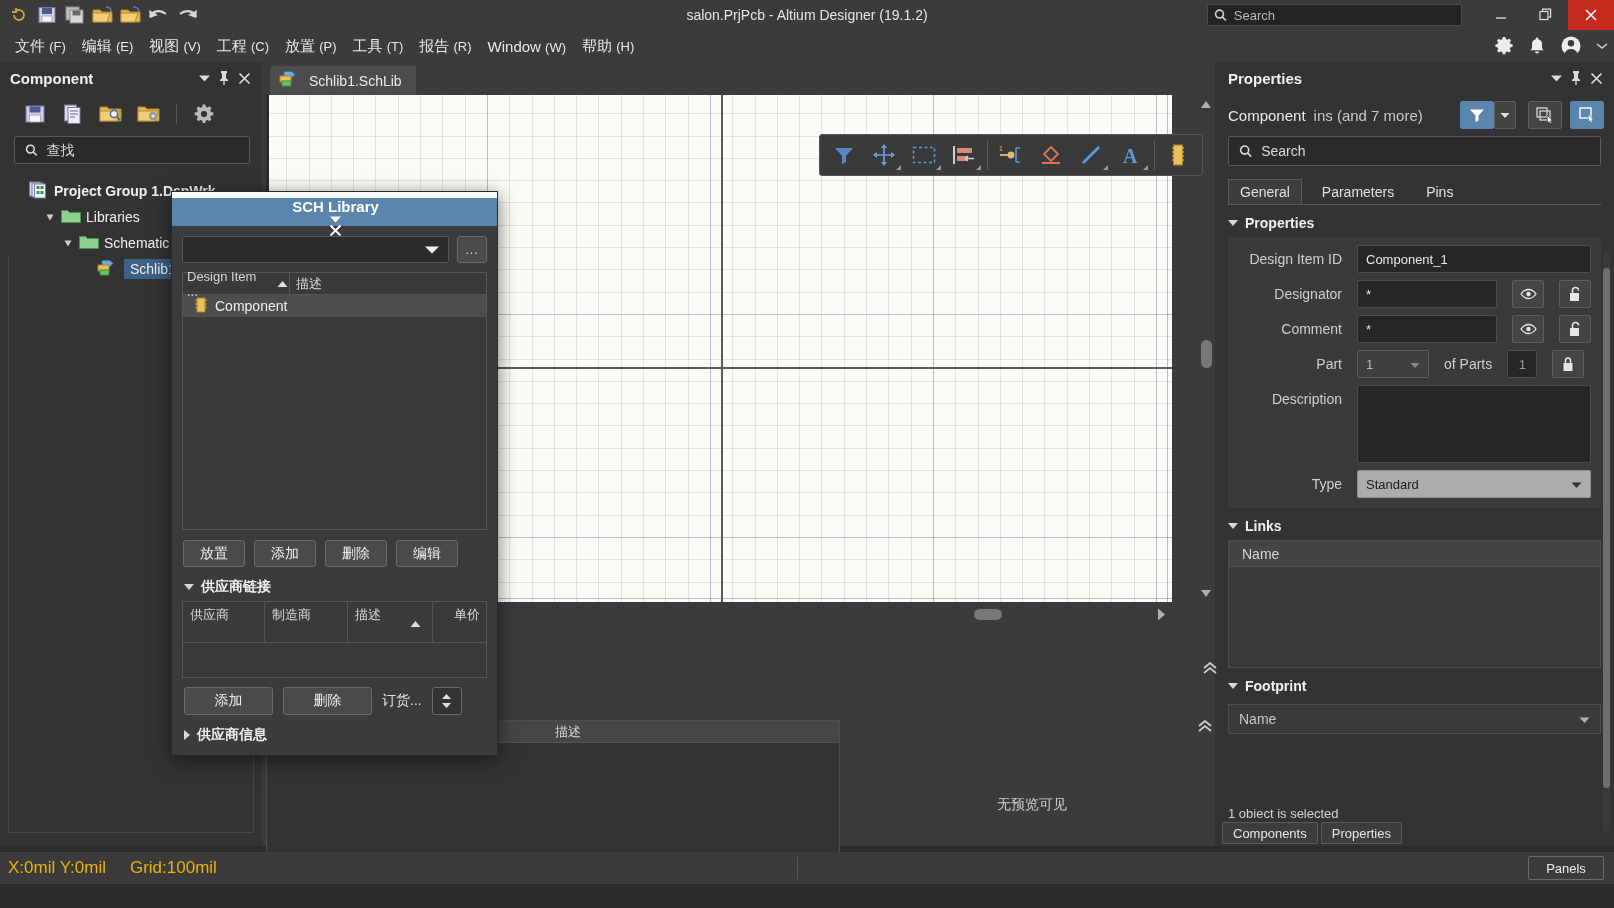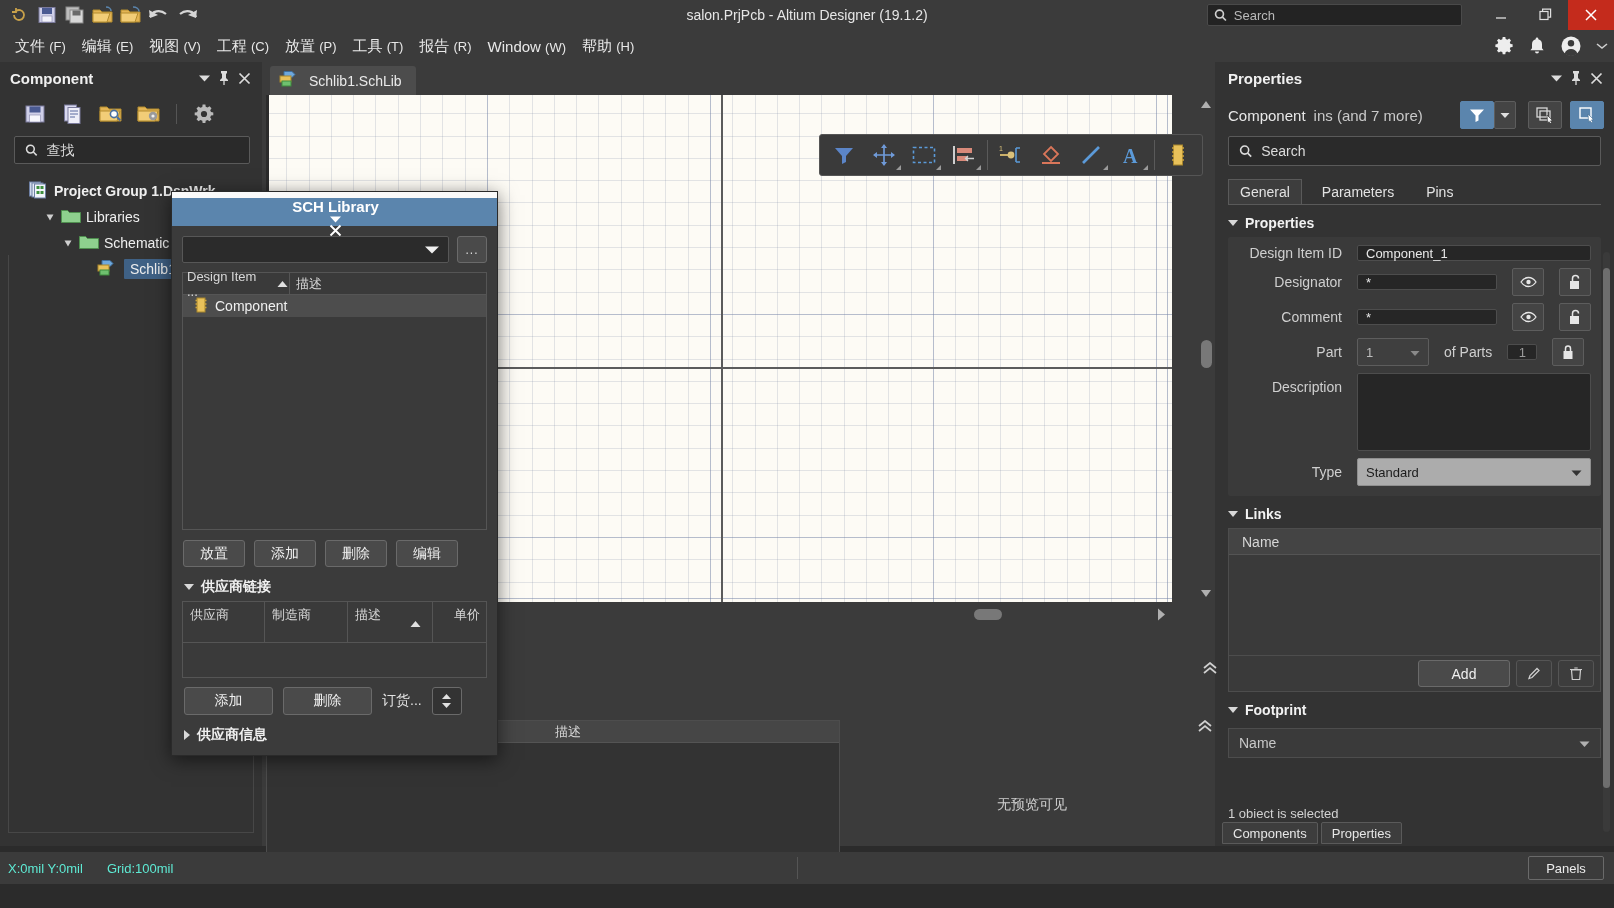--- a/index.html
+++ b/index.html
@@ -109,21 +109,21 @@
   .props-search input::placeholder{color:#dcdcdc;}
   .tabs{margin:13px 13px 0 13px;height:26px;display:flex;align-items:flex-end;border-bottom:1px solid #5a5a5a;gap:8px;}
   .tab{height:25px;padding:0 11px;display:flex;align-items:center;font-size:14px;color:#e2e2e2;cursor:pointer;border:1px solid transparent;border-bottom:none;}
   .tab.active{background:#3d3d3d;border-color:#5a5a5a;}
   .sec-head{display:flex;align-items:center;gap:7px;padding:10px 0 6px 13px;font-size:14px;font-weight:bold;color:#f2f2f2;cursor:pointer;}
   .tri-d{width:0;height:0;border-left:5px solid transparent;border-right:5px solid transparent;border-top:6px solid #d8d8d8;}
   .tri-r{width:0;height:0;border-top:5px solid transparent;border-bottom:5px solid transparent;border-left:6px solid #d8d8d8;}
   .pbox{margin:0 13px;background:#3a3a3a;border-radius:2px;padding:8px 10px 10px 6px;}
   .prow{display:flex;align-items:center;margin-bottom:7px;gap:15px;}
   .plabel{width:108px;text-align:right;font-size:14px;color:#cfcfcf;}
-  .pin{flex:1;height:16px;background:#262626;border:1px solid #4d4d4d;border-radius:2px;color:#e8e8e8;font-size:13px;padding:0 8px;display:flex;align-items:center;font-family:"Liberation Sans",sans-serif;outline:none;}
+  .pin{flex:1;height:28px;background:#262626;border:1px solid #4d4d4d;border-radius:2px;color:#e8e8e8;font-size:13px;padding:0 8px;display:flex;align-items:center;font-family:"Liberation Sans",sans-serif;outline:none;}
   .iconbtn{width:32px;height:28px;background:#444;border:1px solid #5d5d5d;border-radius:2px;display:flex;align-items:center;justify-content:center;cursor:pointer;}
   .selbox{height:28px;background:#3f3f3f;border:1px solid #5d5d5d;border-radius:2px;display:flex;align-items:center;padding:0 8px;font-size:13px;color:#bdbdbd;position:relative;}
   .selbox .cv{flex:1;}
   .pdesc{flex:1;height:78px;background:#262626;border:1px solid #4d4d4d;border-radius:2px;}
   .lightsel{height:28px;background:#acacac;border:1px solid #8f8f8f;border-radius:2px;display:flex;align-items:center;padding:0 8px;font-size:13px;color:#1b1b1b;flex:1;}
   .listbox{margin:0 13px;background:#333;border:1px solid #4d4d4d;}
   .lb-head{height:26px;background:#444;display:flex;align-items:center;padding-left:13px;font-size:14px;color:#d6d6d6;border-bottom:1px solid #545454;}
   .lb-body{height:100px;background:#3a3a3a;}
   .lb-foot{height:36px;background:#3a3a3a;border-top:1px solid #4d4d4d;display:flex;align-items:center;justify-content:flex-end;gap:6px;padding:0 6px;}
   .lb-add{width:92px;height:27px;background:#4a4a4a;border:1px solid #6a6a6a;border-radius:3px;display:flex;align-items:center;justify-content:center;font-size:14px;color:#efefef;cursor:pointer;}
@@ -131,21 +131,21 @@
   .fpname{margin:4px 13px 0 13px;height:30px;background:#3a3a3a;border:1px solid #4d4d4d;display:flex;align-items:center;padding:0 10px;font-size:14px;color:#c8c8c8;}
   .pscroll{position:absolute;right:4px;top:190px;width:7px;height:580px;}
   .pscroll .track{position:absolute;inset:0;background:#3a3a3a;border-radius:4px;}
   .pscroll .thumb{position:absolute;top:16px;left:0;width:7px;height:520px;background:#6e6e6e;border-radius:4px;}
   .props-status{position:absolute;left:1228px;top:806px;font-size:13px;color:#d2d2d2;}
   .props-tabs{position:absolute;left:1222px;top:822px;display:flex;gap:3px;}
   .ptab{height:22px;padding:0 10px;background:#3d3d3d;border:1px solid #5a5a5a;border-radius:2px 2px 0 0;font-size:13px;color:#e6e6e6;display:flex;align-items:center;cursor:pointer;}
 
   
   .statusbar{position:absolute;left:0;top:852px;width:1614px;height:32px;background:#3b3b3b;display:flex;align-items:center;}
-  .sb-text{font-size:13px;color:#5eead4;padding-left:8px;}
+  .sb-text{font-size:17px;color:#eab308;padding-left:8px;}
   .sb-sep{position:absolute;left:797px;top:5px;width:1px;height:22px;background:#555;}
   .sb-panels{position:absolute;right:10px;top:4px;width:76px;height:24px;border:1px solid #6a6a6a;border-radius:2px;display:flex;align-items:center;justify-content:center;font-size:13px;color:#ececec;cursor:pointer;background:#3b3b3b;}
   .botbar{position:absolute;left:0;top:884px;width:1614px;height:24px;background:#2b2b2b;}
 
   
   .modal{position:absolute;left:171px;top:191px;width:327px;height:565px;background:#3b3b3b;border:1px solid #2a2a2a;box-shadow:0 4px 18px rgba(0,0,0,.55);z-index:100;}
   .modal-topstrip{height:6px;background:#fafafa;}
   .modal-head{height:28px;background:#5b85ad;display:flex;align-items:center;padding:0 8px 0 10px;cursor:move;flex-direction:column;}
   .modal-title{flex:1;font-size:15px;font-weight:bold;color:#fff;}
   .mh-btn{width:22px;height:22px;display:flex;align-items:center;justify-content:center;cursor:pointer;color:#fff;}
@@ -701,34 +701,20 @@
       </div>
     </div>
 
     <div class="sec-head">
       <span class="tri-d"></span>
       <span>Links</span>
     </div>
     <div class="listbox">
       <div class="lb-head">Name</div>
       <div class="lb-body"></div>
-      <div class="lb-foot">
-        <div class="lb-add">Add</div>
-        <div class="lb-ico">
-            <svg width="15" height="15" viewBox="0 0 15 15">
-              <path d="M2 12.5l1-3L10 2.5l2 2-7 7z" fill="none" stroke="#cfcfcf" stroke-width="1.3"></path>
-            </svg>
-          </div>
-        <div class="lb-ico">
-            <svg width="14" height="15" viewBox="0 0 14 15">
-              <path d="M2.5 4h9l-.8 9.5H3.3z" fill="none" stroke="#cfcfcf" stroke-width="1.2"></path>
-              <path d="M1 3.5h12M5.3 2h3.4" stroke="#cfcfcf" stroke-width="1.2"></path>
-            </svg>
-          </div>
-      </div>
     </div>
 
     <div class="sec-head">
       <span class="tri-d"></span>
       <span>Footprint</span>
     </div>
     <div class="fpname">
       <span style="flex:1">Name</span>
       <span><svg width="11" height="8" viewBox="0 0 11 8">
             <path d="M0.5 1.5h10l-5 5.5z" fill="#b0b0b0"></path>

